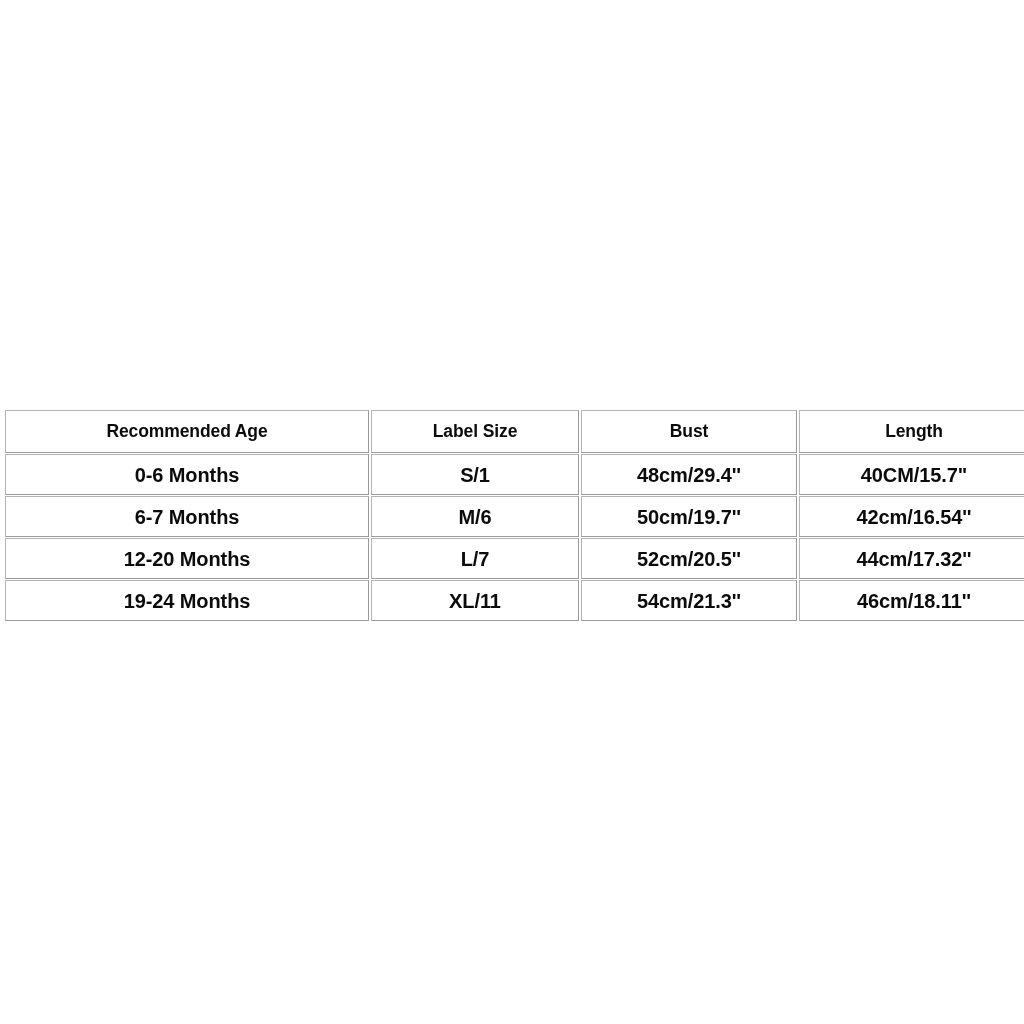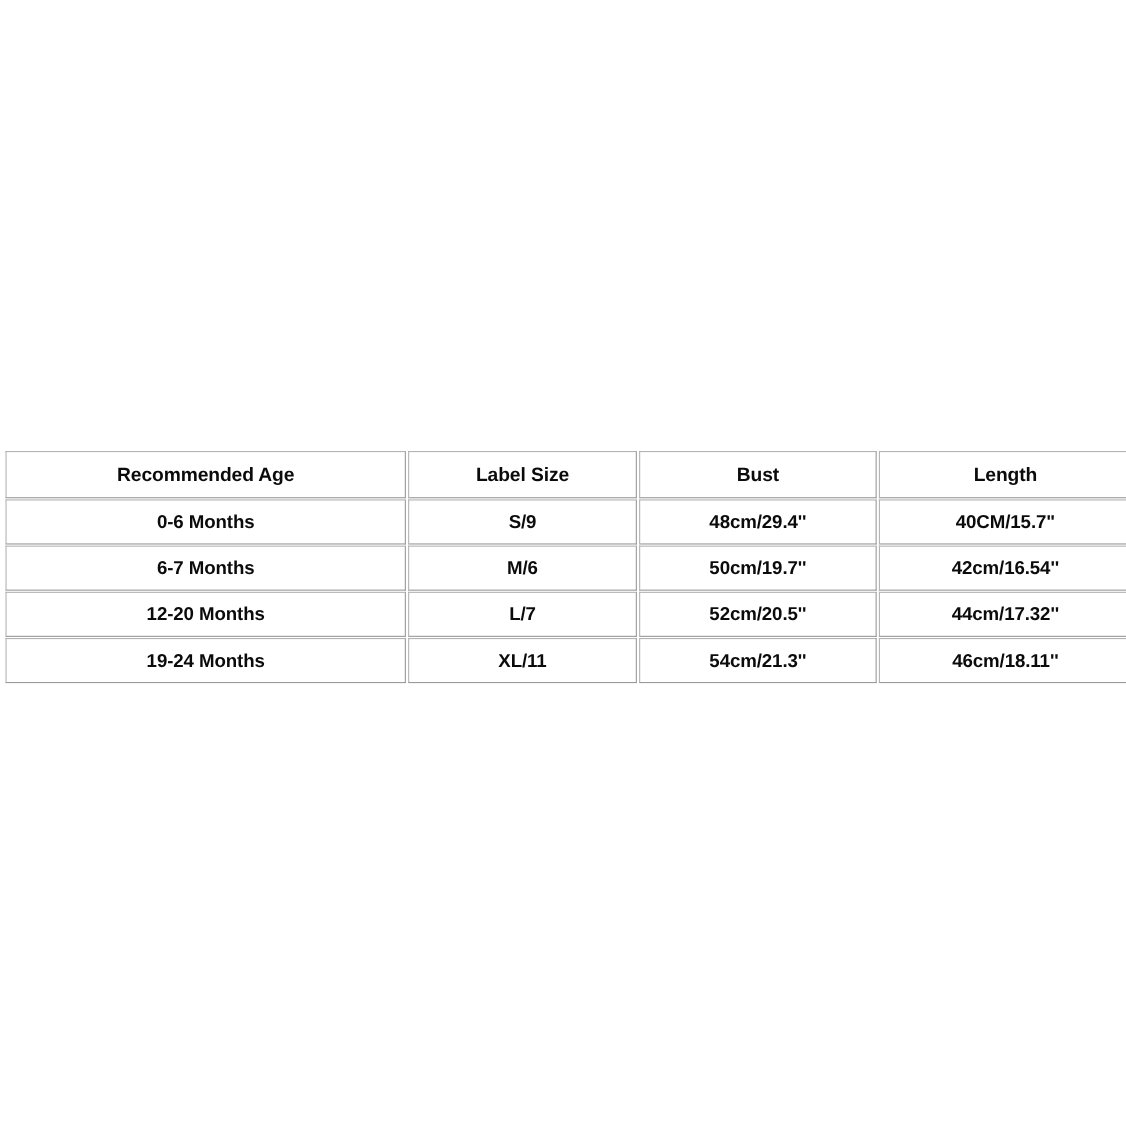--- a/index.html
+++ b/index.html
@@ -35,21 +35,21 @@
 
   table.size-chart td {
     background: #ffffff;
     border: 1px solid #9a9a9a;
     border-top-color: #b4b4b4;
     border-left-color: #b4b4b4;
     text-align: center;
     vertical-align: middle;
     color: #0b0b0b;
     font-weight: bold;
-    font-size: 17px;
+    font-size: 20px;
     letter-spacing: -0.1px;
     padding: 0;
   }
 
   table.size-chart tr.header-row td {
     height: 41px;
     font-size: 17.5px;
   }
 
   table.size-chart tr.data-row td {
@@ -92,21 +92,21 @@
         <td>
           <span class="cell-text">Length</span>
         </td>
       </tr>
 
       <tr class="data-row">
         <td>
           <span class="cell-text">0-6 Months</span>
         </td>
         <td>
-          <span class="cell-text">S/9</span>
+          <span class="cell-text">S/1</span>
         </td>
         <td>
           <span class="cell-text">48cm/29.4''</span>
         </td>
         <td>
           <span class="cell-text">40CM/15.7"</span>
         </td>
       </tr>
 
       <tr class="data-row">

